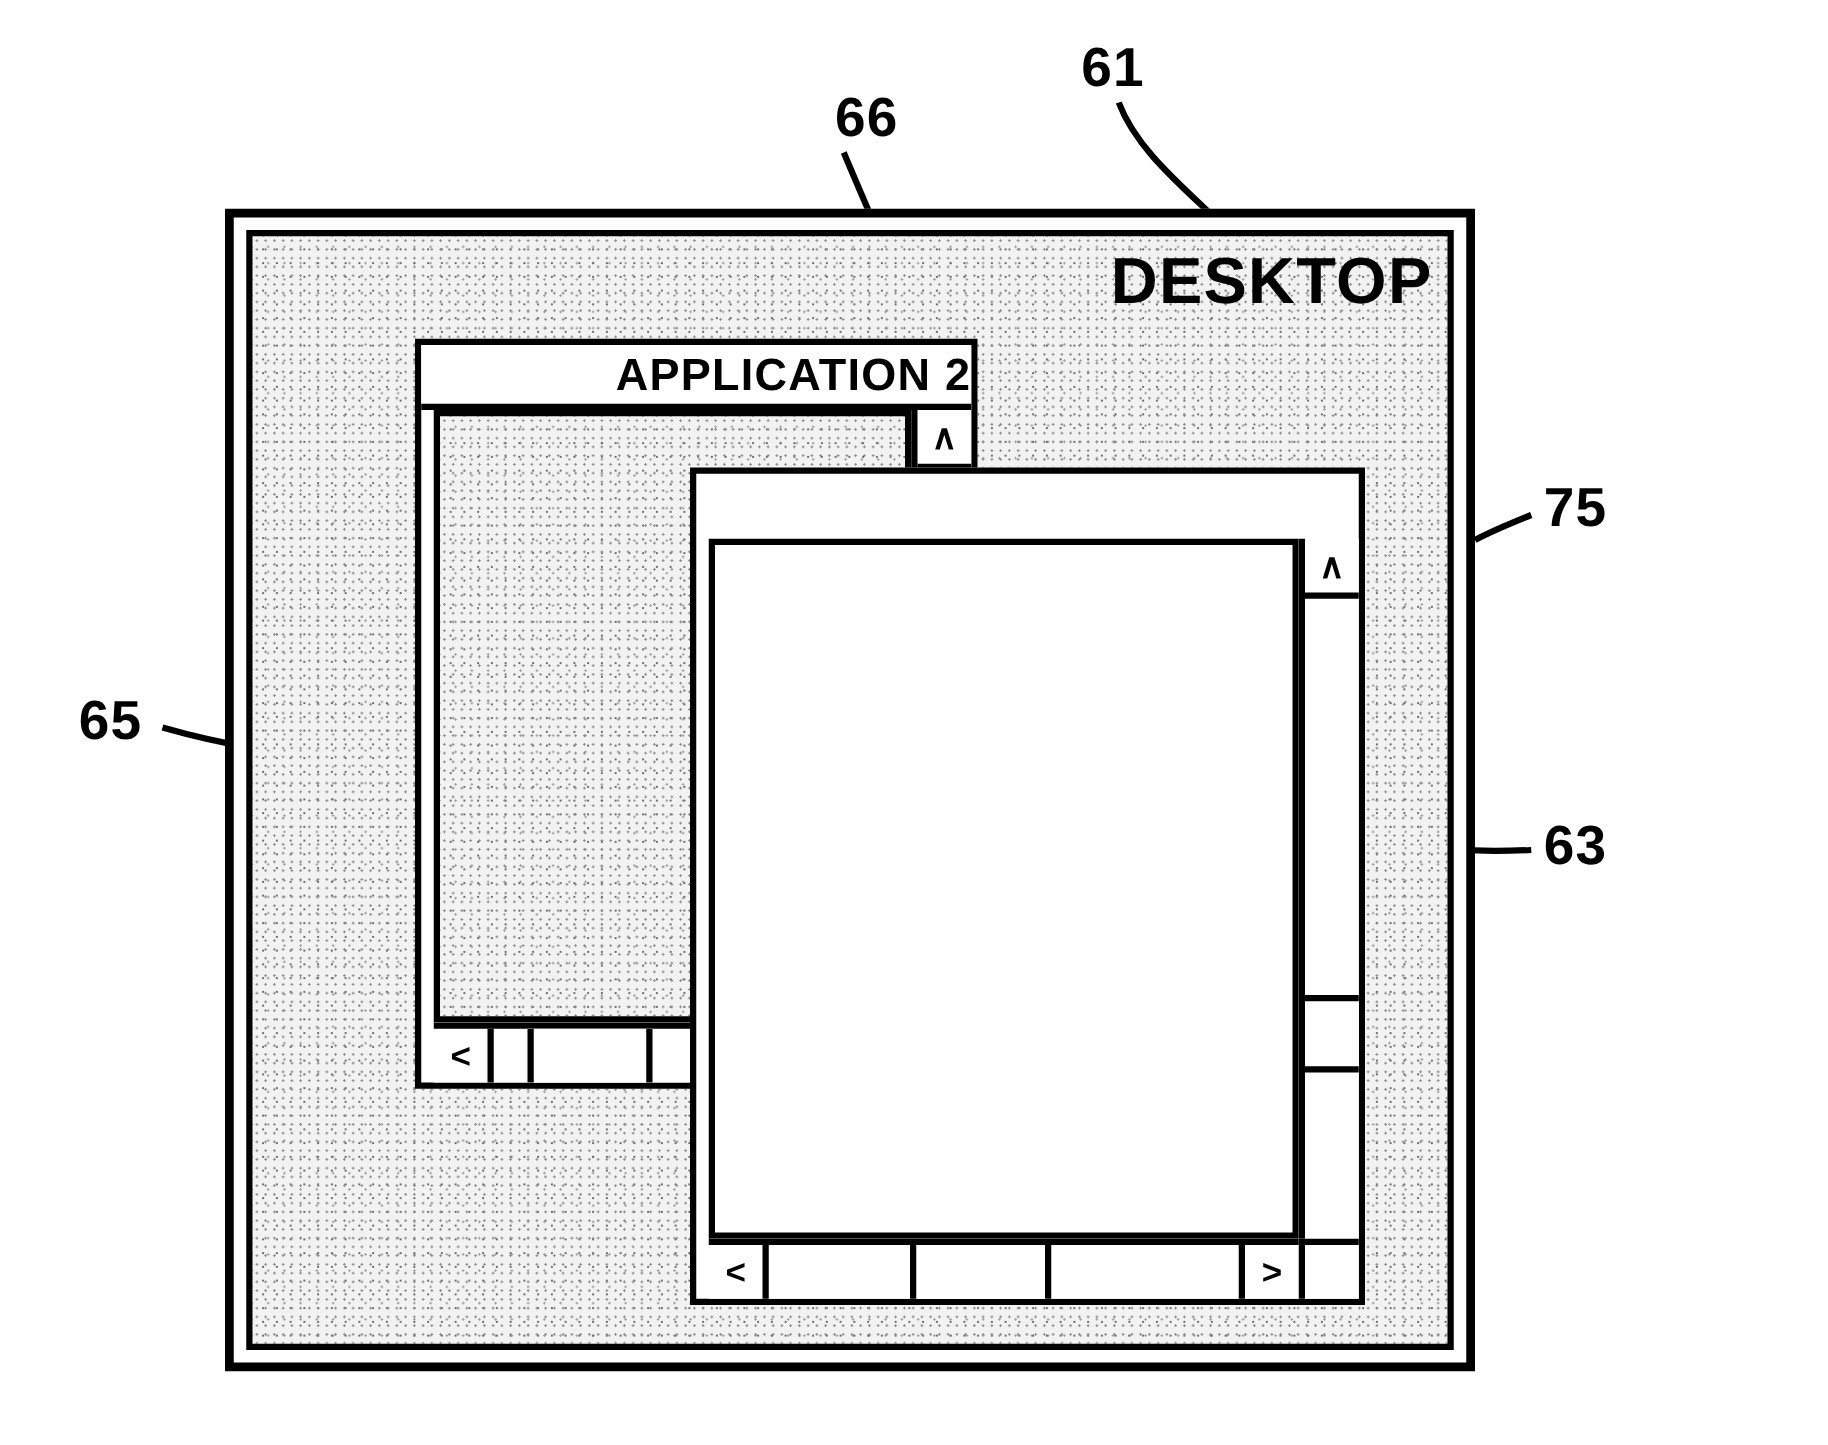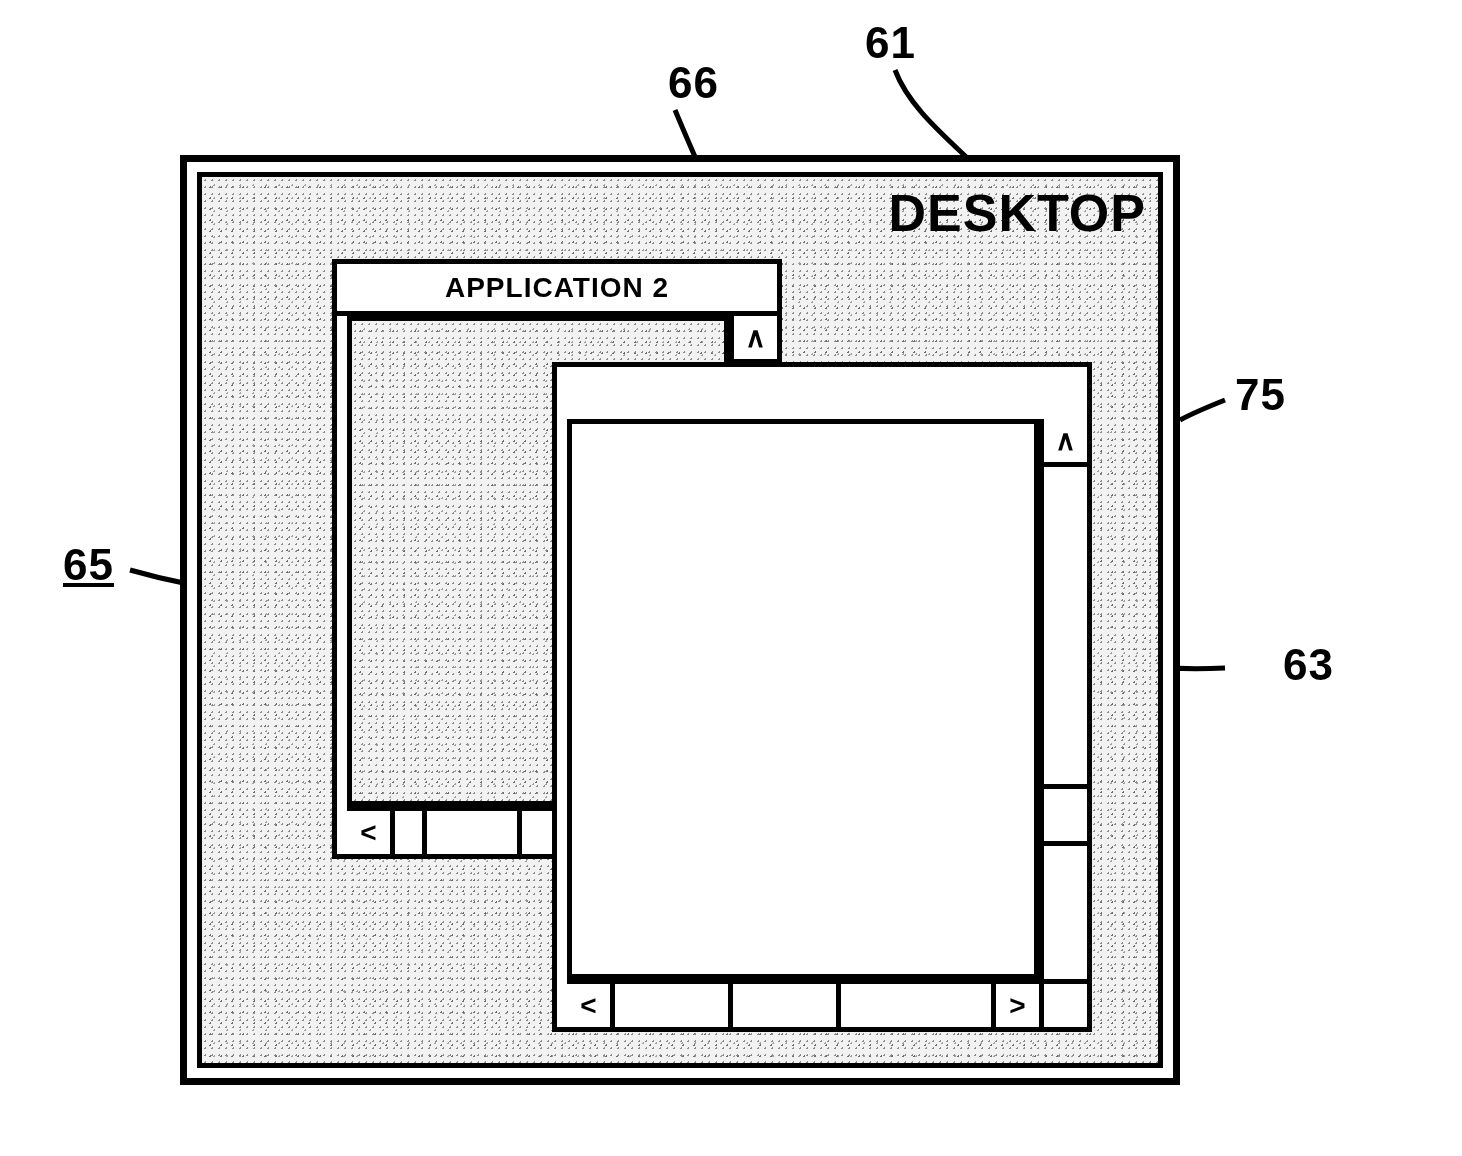--- a/index.html
+++ b/index.html
@@ -5,21 +5,21 @@
   * { box-sizing: border-box; margin: 0; padding: 0; }
   body {
     width: 1462px;
     height: 1156px;
     background: #fff;
     font-family: Arial, Helvetica, sans-serif;
     position: relative;
   }
   .canvas {
     position: absolute;
-    left: 0; top: 0; width: 1462px; height: 884px;
+    left: 0; top: 12px; width: 1462px; height: 884px;
   }
   .label {
     position: absolute;
     font-size: 44px;
     font-weight: 700;
     letter-spacing: 1px;
     color: #000;
     white-space: nowrap;
   }
   .leader {
@@ -61,22 +61,22 @@
   .window {
     position: absolute;
     background: #fff;
     border: 5px solid #000;
   }
   .titlebar {
     height: 52px;
     border-bottom: 5px solid #000;
     display: flex;
     align-items: center;
-    justify-content: center;
-    font-size: 28px;
+    justify-content: flex-end;
+    font-size: 36px;
     font-weight: 700;
     letter-spacing: 1px;
     background: #fff;
   }
   .client {
     position: absolute;
     left: 0; top: 52px; right: 0; bottom: 0;
   }
   .content {
     position: absolute;
@@ -160,22 +160,22 @@
   }
 </style>
 </head>
 <body>
 
 <div class="canvas">
 
   <div class="label" style="left:865px; top:18px;">61</div>
   <div class="label" style="left:640px; top:58px;margin-left:28px;">66</div>
   <div class="label" style="left:1235px; top:370px;">75</div>
-  <div class="label" style="left:63px;  top:540px;text-decoration:underline;">65</div>
-  <div class="label" style="left:1235px; top:640px;margin-left:48px;">63</div>
+  <div class="label" style="left:63px;  top:540px;">65</div>
+  <div class="label" style="left:1235px; top:640px;">63</div>
 
   <svg class="leader" style="left:0; top:0;" width="1462" height="1156">
 
     <path d="M 895 70 C 910 110, 950 140, 985 175"></path>
 
     <path d="M 675 110 C 700 170, 720 210, 730 253"></path>
 
     <path d="M 1225 400 C 1205 408, 1195 412, 1180 420"></path>
 
     <path d="M 130 570 C 200 590, 280 600, 350 595"></path>

